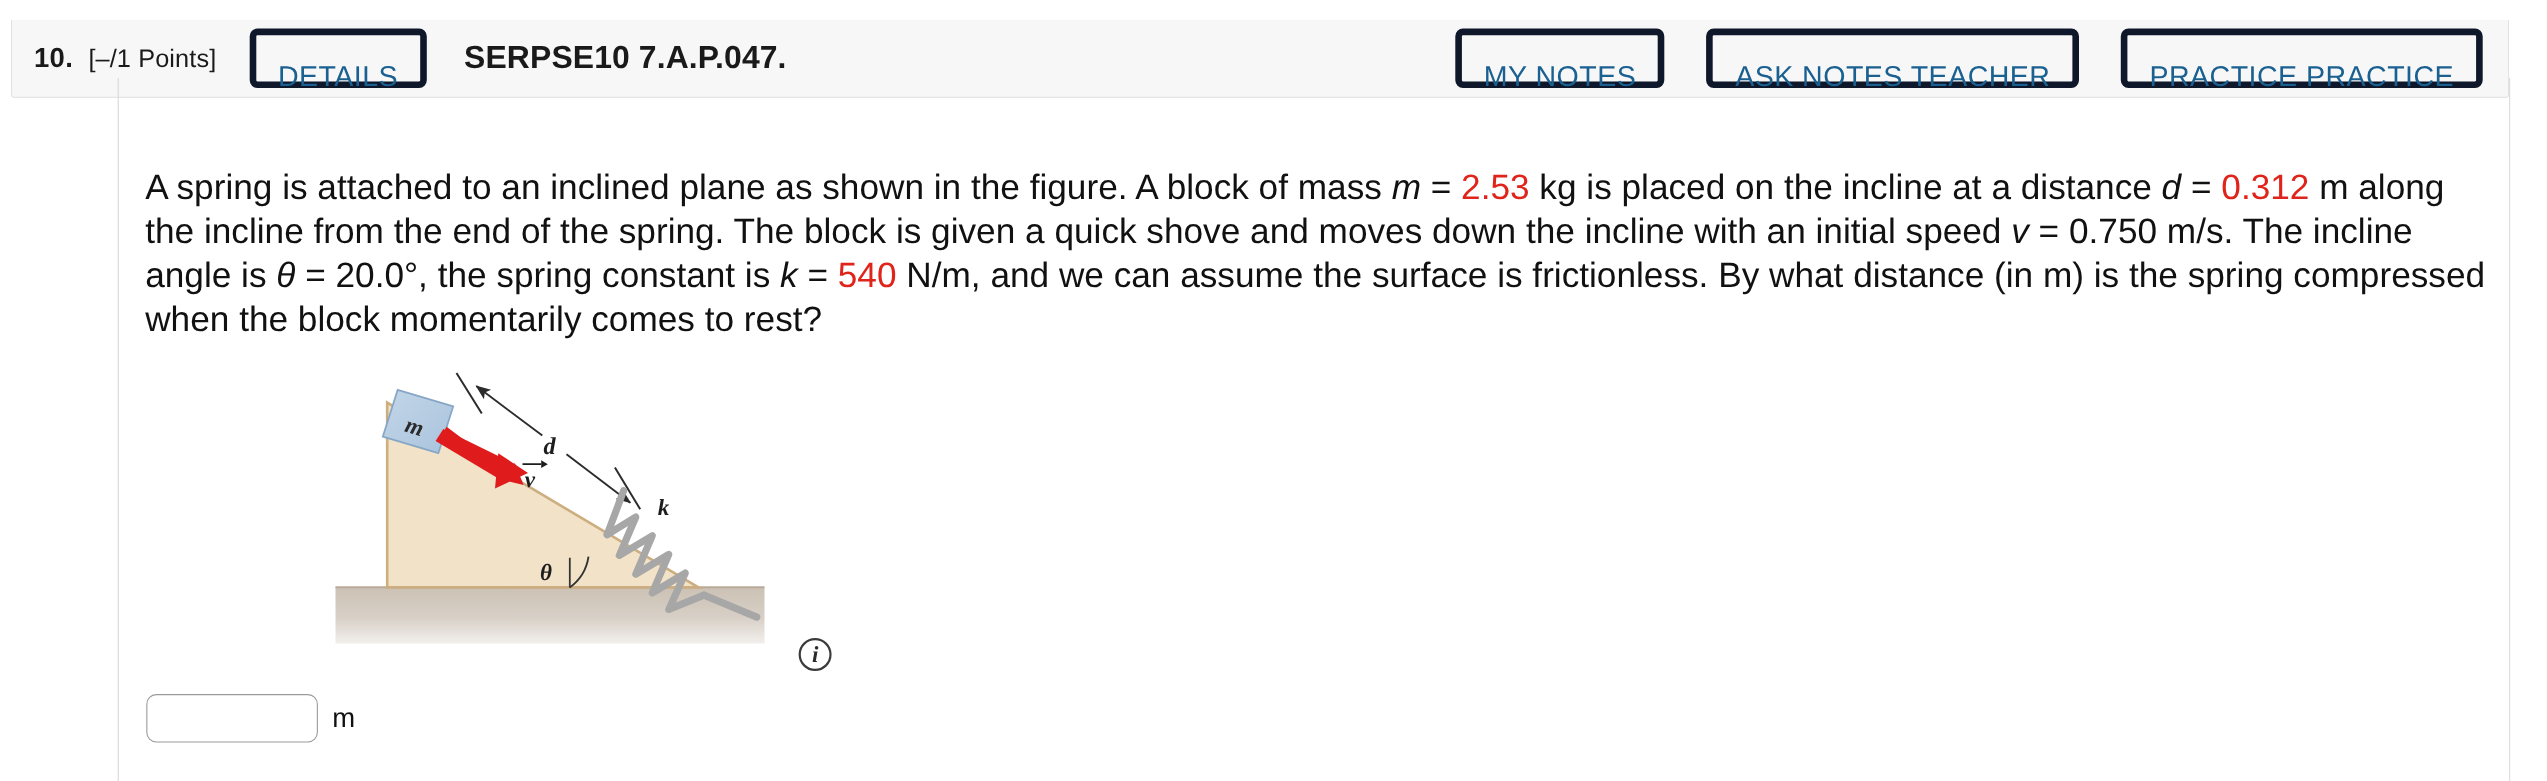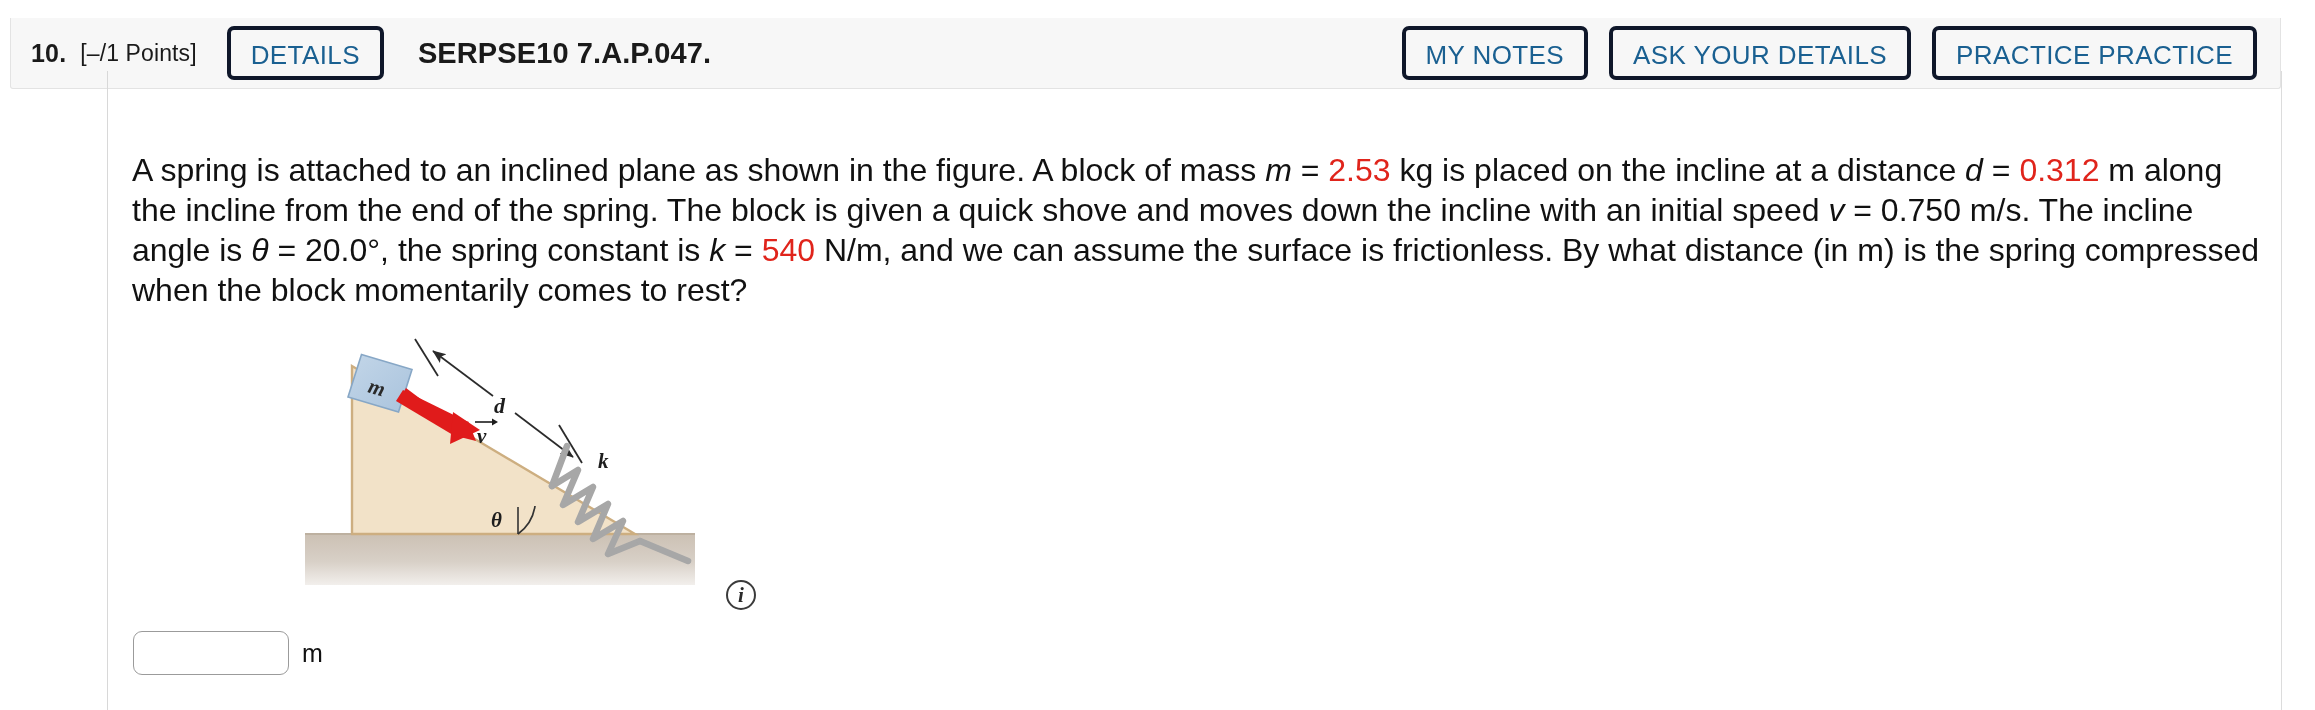--- a/index.html
+++ b/index.html
@@ -39,28 +39,28 @@
     letter-spacing: .2px;
   }
   .qpoints {
     font-size: 23px;
     font-weight: normal;
     color: #1a1a1a;
     margin-left: 14px;
     letter-spacing: .1px;
   }
   .btn {
-    border: 4px solid #0f172a;
+    border: 6px solid #0f172a;
     border-radius: 7px;
     background: #f7f7f7;
     color: #1a6091;
     font-size: 26px;
     font-weight: 400;
     letter-spacing: .4px;
-    padding: 0 20px;
+    padding: 12px 20px;
     height: 54px;
     line-height: 50px;
     display: inline-block;
     box-sizing: border-box;
     cursor: pointer;
     white-space: nowrap;
     font-family: "Liberation Sans", sans-serif;
   }
   .btn-details { margin-left: 30px; }
   .qcode {
@@ -68,21 +68,21 @@
     font-weight: bold;
     color: #1a1a1a;
     margin-left: 34px;
     letter-spacing: .1px;
     white-space: nowrap;
   }
   .hdr-right {
     margin-left: auto;
     display: flex;
     align-items: flex-start;
-    gap: 21px;
+    gap: 38px;
     margin-right: 23px;
   }
 
   
   .divider-left {
     position: absolute;
     left: 107px;
     top: 71px;
     width: 1px;
     height: 639px;
@@ -170,21 +170,21 @@
 </head>
 <body>
 
 <div class="qheader">
   <span class="qnum">10.</span>
   <span class="qpoints">[–/1 Points]</span>
   <span class="btn btn-details">DETAILS</span>
   <span class="qcode">SERPSE10 7.A.P.047.</span>
   <span class="hdr-right">
     <span class="btn">MY NOTES</span>
-    <span class="btn">ASK YOUR DETAILS</span>
+    <span class="btn">ASK NOTES TEACHER</span>
     <span class="btn">PRACTICE PRACTICE</span>
   </span>
 </div>
 
 <div class="divider-left"></div>
 <div class="divider-right"></div>
 
 <div class="qbody">
   <p class="qtext"><span>A spring is attached to an inclined plane as shown in the figure. A block of mass </span><span class="var">m</span><span> = </span><span class="val">2.53</span><span> kg is placed on the incline at a distance </span><span class="var">d</span><span> = </span><span class="val">0.312</span><span> m along the incline from the end of the spring. The block is given a quick shove and moves down the incline with an initial speed </span><span class="var">v</span><span> = </span><span>0.750</span><span> m/s. The incline angle is </span><span class="var">θ</span><span> = </span><span>20.0°</span><span>, the spring constant is </span><span class="var">k</span><span> = </span><span class="val">540</span><span> N/m, and we can assume the surface is frictionless. By what distance (in m) is the spring compressed when the block momentarily comes to rest?</span></p>
 </div>

